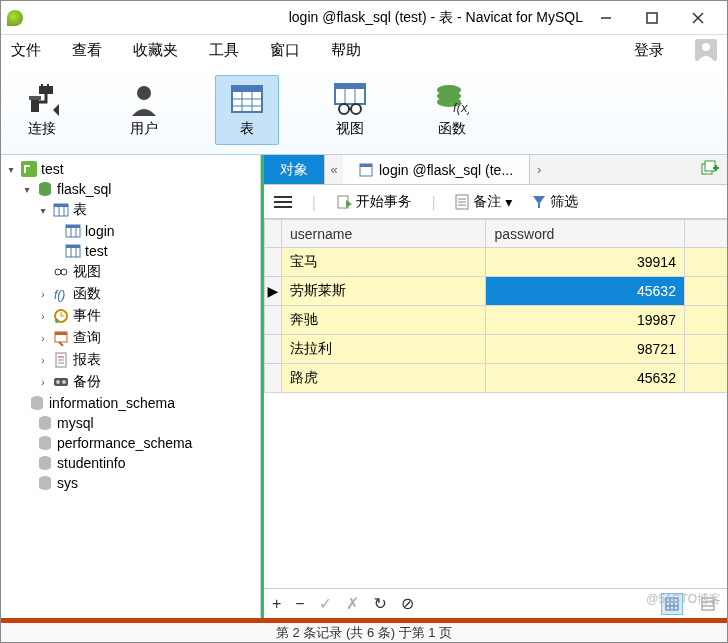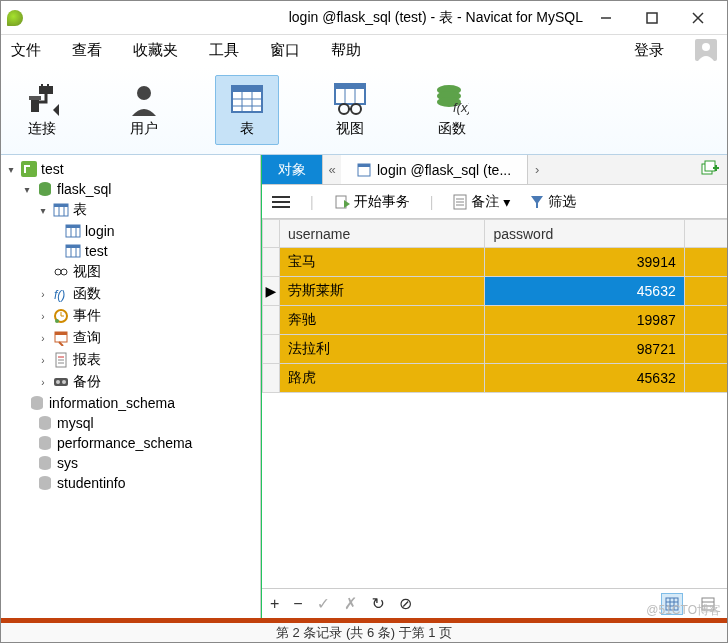--- a/index.html
+++ b/index.html
@@ -14,42 +14,42 @@
 .menubar .avatar { width: 22px; height: 22px; background: #ccc; border-radius: 2px; }
 .toolbar { height: 90px; display: flex; align-items: center; padding: 0 10px; gap: 40px; border-bottom: 1px solid #b8d2e6; background: linear-gradient(#fff, #f6fbff); }
 .toolbar .tool { display: flex; flex-direction: column; align-items: center; gap: 4px; padding: 6px 14px; cursor: default; font-size: 14px; }
 .toolbar .tool.active { background: #c6e2f7; border: 1px solid #7fbde8; border-radius: 2px; }
 .toolbar .icon-box { width: 34px; height: 34px; position: relative; }
 .content { display: flex; height: calc(100% - 34px - 30px - 90px - 24px); }
 .sidebar { width: 260px; border-right: 1px solid #ccc; overflow: auto; padding: 4px 0; }
 .sidebar .node { display: flex; align-items: center; gap: 4px; padding: 2px 4px; white-space: nowrap; font-size: 14px; }
 .sidebar .node .twisty { width: 12px; text-align: center; color: #555; font-size: 10px; }
 .sidebar .icn { width: 16px; height: 16px; display: inline-block; }
-.main { flex: 1; display: flex; flex-direction: column; border-left: 1px solid #22c55e; }
+.main { flex: 1; display: flex; flex-direction: column; border-left: 3px solid #22c55e; }
 .tabstrip { height: 30px; display: flex; align-items: center; background: #f3f3f3; border-bottom: 1px solid #ccc; position: relative; }
 .tabstrip .tab { height: 100%; display: flex; align-items: center; padding: 0 16px; font-size: 14px; border-right: 1px solid #ccc; }
 .tabstrip .tab.active { background: #0f87d6; color: #fff; }
 .tabstrip .tab.inactive { background: #fefefe; }
 .tabstrip .scroll-btn { width: 18px; text-align: center; color: #666; }
 .tabstrip .plus-btn { width: 22px; height: 22px; color: #2e9b2e; font-size: 18px; text-align: center; position: absolute; right: 4px; }
 .tabtoolbar { height: 34px; display: flex; align-items: center; padding: 0 10px; gap: 20px; border-bottom: 1px solid #ccc; font-size: 14px; }
 .tabtoolbar .btn { display: flex; align-items: center; gap: 4px; cursor: default; }
 .grid-wrap { flex: 1; overflow: auto; background: #fff; }
 table.grid { border-collapse: collapse; width: 100%; }
-table.grid th, table.grid td { border: 1px solid #d4d4d4; padding: 5px 8px; font-size: 14px; text-align: left; background: #eab308; height: 28px; }
+table.grid th, table.grid td { border: 1px solid #d4d4d4; padding: 5px 8px; font-size: 14px; text-align: left; background: #fef9c3; height: 28px; }
 table.grid th { background: #f5f5f5; font-weight: normal; color: #333; }
 table.grid td.num { text-align: right; }
 table.grid tr.selected td.selcell { background: #0f87d6; color: #fff; }
 table.grid td.rowmark { width: 16px; border-right: 1px solid #d4d4d4; background: #f5f5f5; padding: 0 2px; text-align: center; }
 .gridfooter { height: 30px; display: flex; align-items: center; padding: 0 8px; gap: 14px; border-top: 1px solid #ccc; font-size: 16px; color: #333; }
 .gridfooter .spacer { flex: 1; }
 .gridfooter .view-btn { width: 22px; height: 22px; display: flex; align-items: center; justify-content: center; border: 1px solid transparent; }
 .gridfooter .view-btn.active { background: #d6eaf8; border-color: #7fbde8; }
 .statusbar { height: 24px; border-top: 5px solid #c2410c; display: flex; align-items: center; justify-content: center; font-size: 13px; color: #333; background: #f9f9f9; }
-.watermark { position: absolute; right: 6px; bottom: 23px; color: #bbb; font-size: 12px; }
+.watermark { position: absolute; right: 6px; bottom: 34px; color: #bbb; font-size: 12px; }
 svg { display: block; }
 </style>
 </head>
 <body>
 
 <div class="titlebar">
   <span class="app-icon"></span>
   <span class="title">login @flask_sql (test) - 表 - Navicat for MySQL</span>
   <div class="winbtn">
     <svg width="12" height="12">
@@ -308,32 +308,32 @@
         </div>
         <div class="node" style="padding-left: 20px;">
           <span class="twisty" style="visibility:hidden">›</span>
           <span class="icn">
             <svg width="16" height="16">
               <ellipse cx="8" cy="4" rx="6" ry="3" fill="#bbb"></ellipse>
               <rect x="2" y="4" width="12" height="8" fill="#bbb"></rect>
               <ellipse cx="8" cy="12" rx="6" ry="3" fill="#bbb"></ellipse>
             </svg>
           </span>
-          <span>sys</span>
+          <span>studentinfo</span>
         </div>
         <div class="node" style="padding-left: 20px;">
           <span class="twisty" style="visibility:hidden">›</span>
           <span class="icn">
             <svg width="16" height="16">
               <ellipse cx="8" cy="4" rx="6" ry="3" fill="#bbb"></ellipse>
               <rect x="2" y="4" width="12" height="8" fill="#bbb"></rect>
               <ellipse cx="8" cy="12" rx="6" ry="3" fill="#bbb"></ellipse>
             </svg>
           </span>
-          <span>studentinfo</span>
+          <span>sys</span>
         </div>
       </div>
   </div>
 
   <div class="main">
     <div class="tabstrip">
       <div class="tab active">
           <span>对象</span>
         </div>
       <div class="scroll-btn">«</div>

